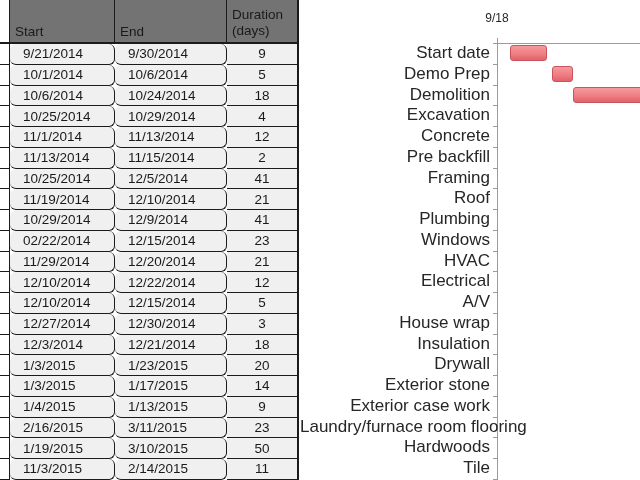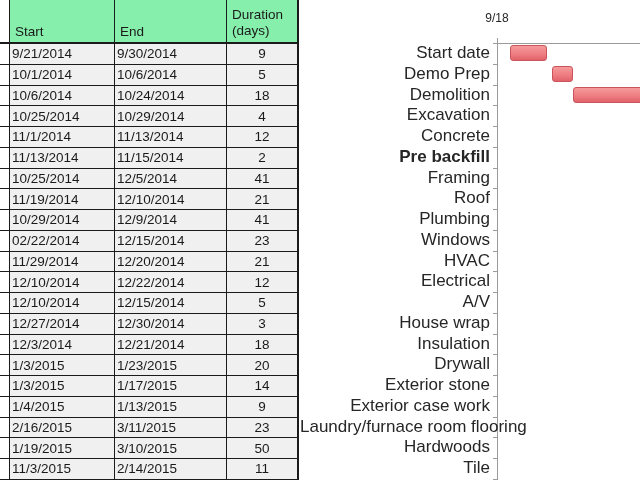--- a/index.html
+++ b/index.html
@@ -20,24 +20,24 @@
     box-sizing:border-box;
     border-right:1px solid #1b1b1b;
     border-bottom:1px solid #1b1b1b;
     background:#f0f0f0;
     color:#1a1a1a;
     font-size:13.5px;
     display:flex; align-items:center;
     overflow:hidden; white-space:nowrap;
   }
   .cell.stub { background:#ffffff; }
-  .cell.hdr  { background:#86efac; align-items:flex-end; padding:0 2px 3px 5px; border-bottom-width:2px; }
+  .cell.hdr  { background:#737373; align-items:flex-end; padding:0 2px 3px 5px; border-bottom-width:2px; }
   .cell.hdr.stub { background:#ffffff; }
   .cell.hdr.wrap { white-space:normal; line-height:1.2; font-size:13.5px; }
-  .cell.c-date { padding-left:2px; }
+  .cell.c-date { padding-left:13px;border-radius:6px; }
   .cell.c-dur  { justify-content:center; border-right-width:2px; }
 
   
   #gantt-chart { position:absolute; left:300px; top:0; width:340px; height:360px; }
   .task-label {
     position:absolute; left:0; width:190px; text-align:right;
     font-size:17px; color:#262626; line-height:20.76px;
     white-space:nowrap; overflow:visible;
   }
   .axis-line { position:absolute; background:#9b9b9b; }
@@ -177,21 +177,21 @@
       <div class="axis-tick" style="left: 193px; top: 458.2px;"></div>
       <div class="axis-tick" style="left: 193px; top: 478.96px;"></div>
       <div class="task-label" style="top: 43px;">Start date</div>
       <div class="gantt-bar" style="left: 209.6px; top: 45.4px; width: 37.8px;"></div>
       <div class="task-label" style="top: 63.76px;">Demo Prep</div>
       <div class="gantt-bar" style="left: 251.6px; top: 66.16px; width: 21px;"></div>
       <div class="task-label" style="top: 84.52px;">Demolition</div>
       <div class="gantt-bar" style="left: 272.6px; top: 86.92px; width: 75.6px;"></div>
       <div class="task-label" style="top: 105.28px;">Excavation</div>
       <div class="task-label" style="top: 126.04px;">Concrete</div>
-      <div class="task-label" style="top: 146.8px; font-weight: bold;">Pre backfill</div>
+      <div class="task-label" style="top: 146.8px;">Pre backfill</div>
       <div class="task-label" style="top: 167.56px;">Framing</div>
       <div class="task-label" style="top: 188.32px;">Roof</div>
       <div class="task-label" style="top: 209.08px;">Plumbing</div>
       <div class="task-label" style="top: 229.84px;">Windows</div>
       <div class="task-label" style="top: 250.6px;">HVAC</div>
       <div class="task-label" style="top: 271.36px;">Electrical</div>
       <div class="task-label" style="top: 292.12px;">A/V</div>
       <div class="task-label" style="top: 312.88px; text-align: right;">House wrap</div>
       <div class="task-label" style="top: 333.64px;">Insulation</div>
       <div class="task-label" style="top: 354.4px;">Drywall</div>

